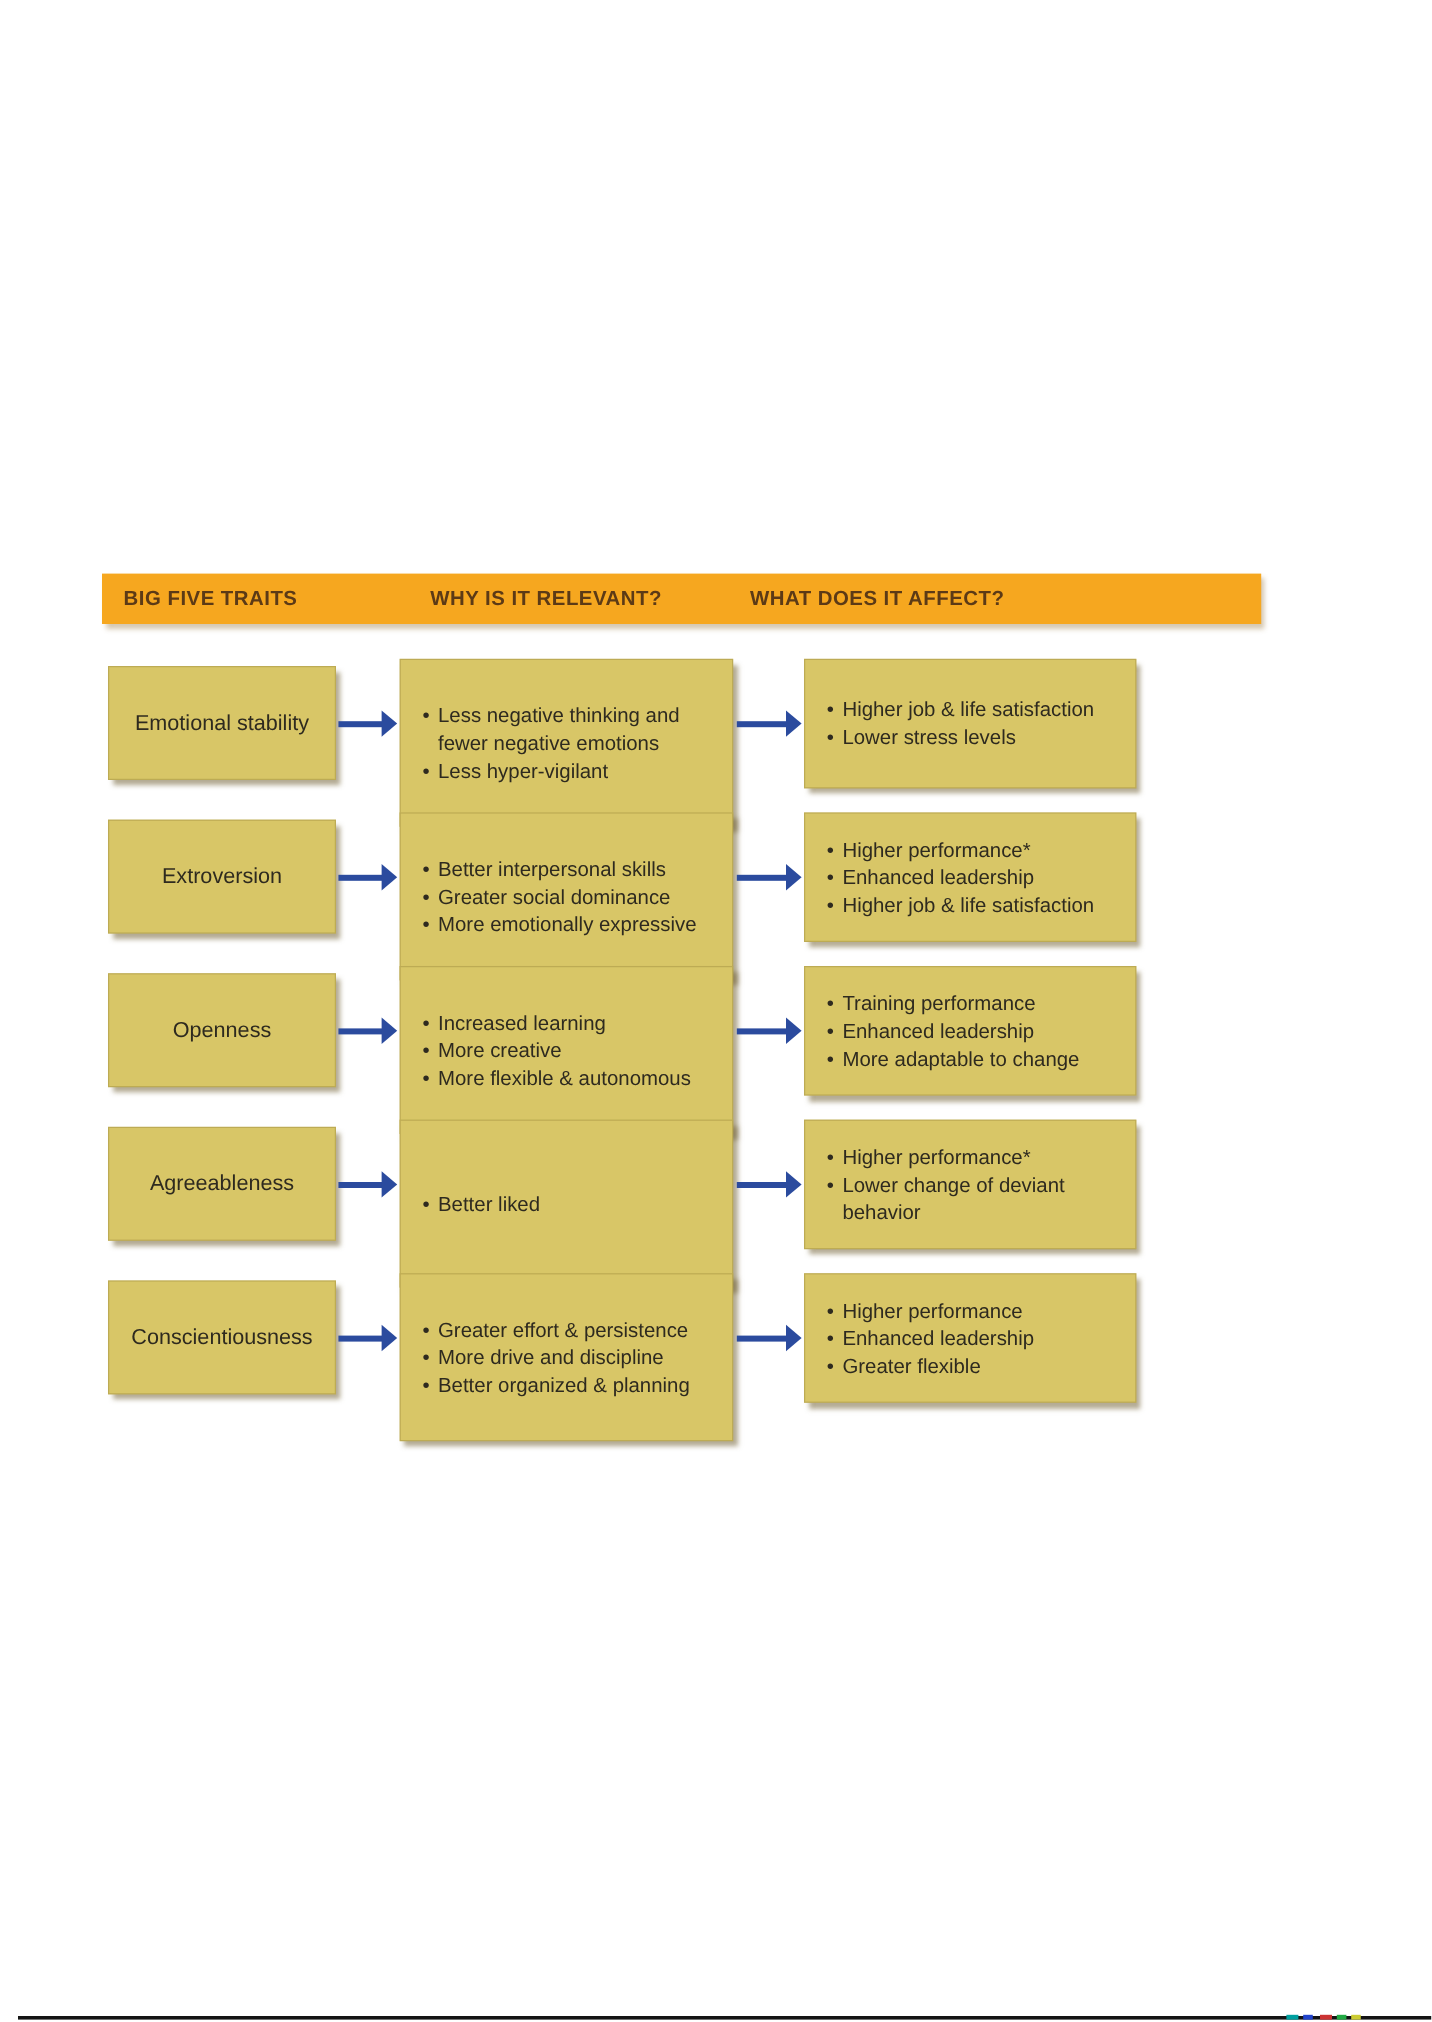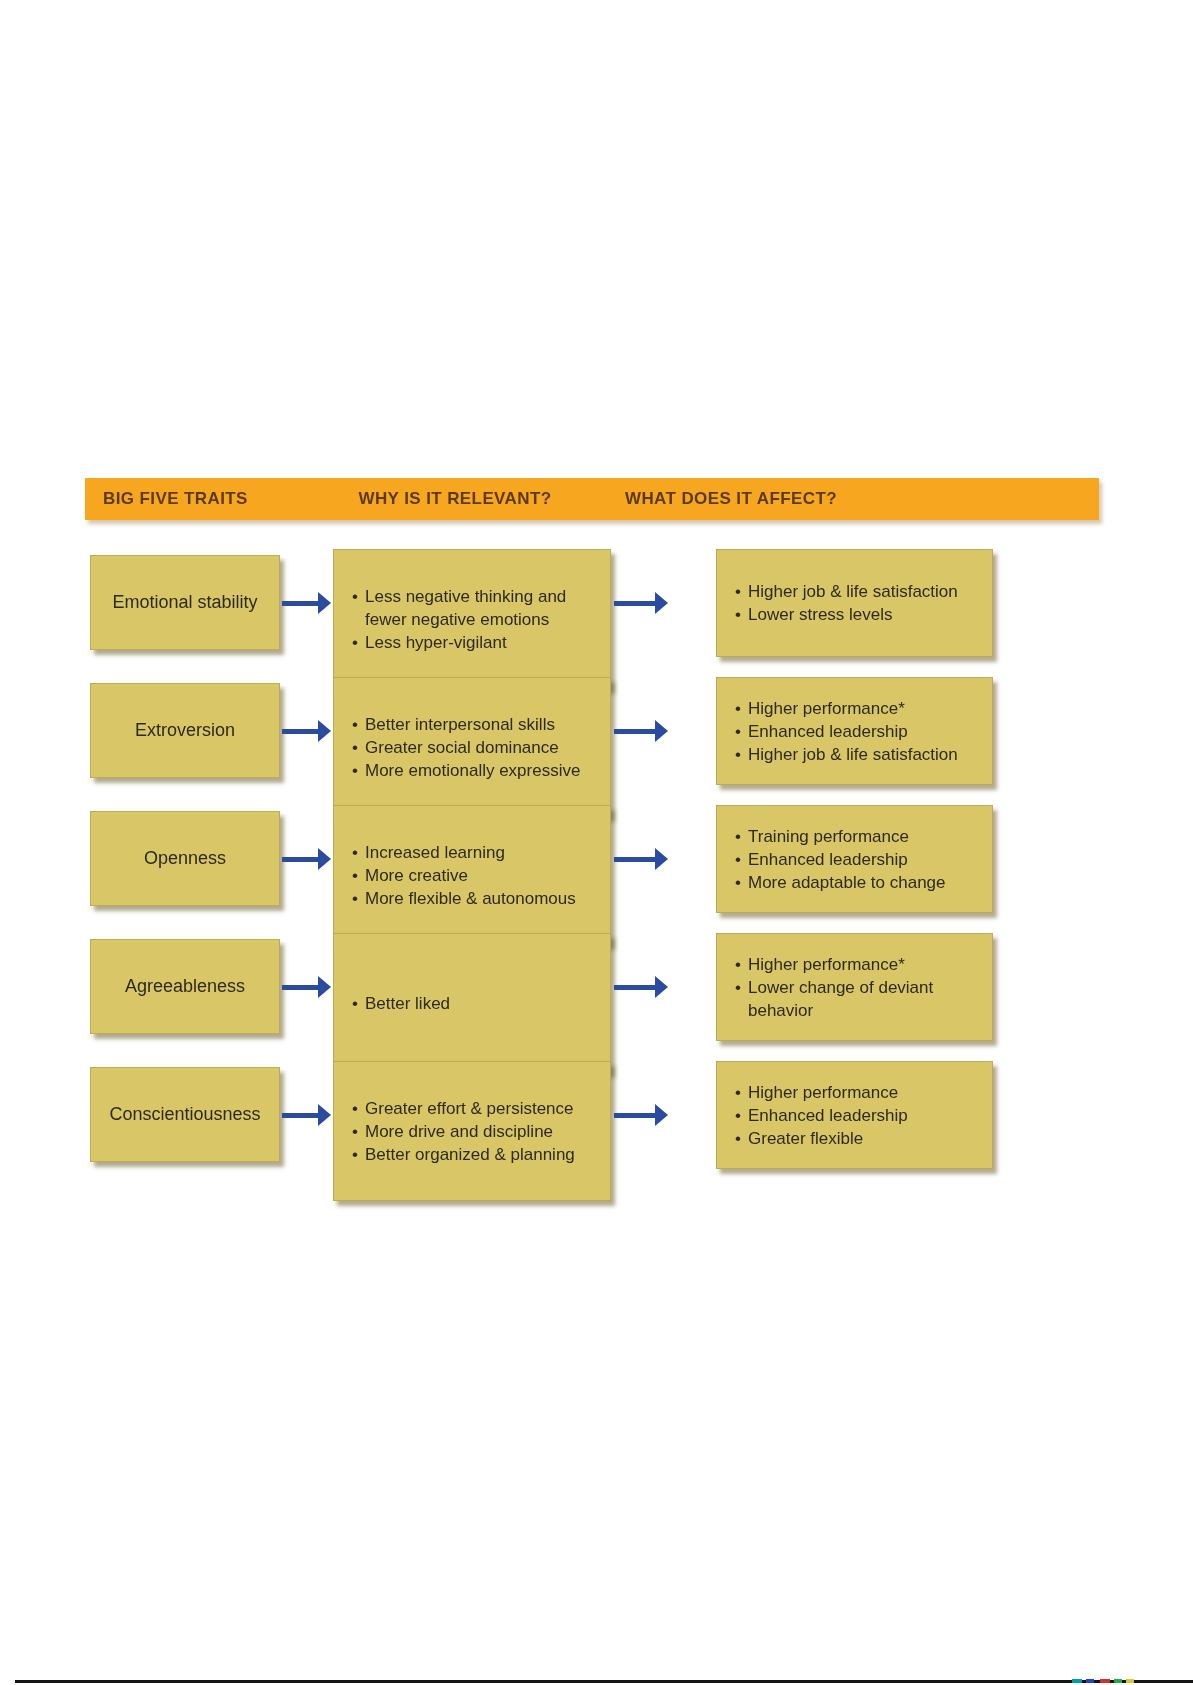--- a/index.html
+++ b/index.html
@@ -8,21 +8,20 @@
     width:1193px;height:1685px;
     background:#ffffff;
     font-family:"Liberation Sans", sans-serif;
     overflow:hidden;
   }
   
   .header-bar{
     position:absolute;left:85px;top:478px;width:966px;height:42px;
     background:var(--header-bg,#F6A71F);
     box-shadow:3px 4px 4px rgba(160,130,80,.45);
-    padding-left:48px;
   }
   .header-bar span{
     position:absolute;top:0;height:42px;line-height:42px;
     font-size:17px;font-weight:bold;letter-spacing:.4px;
     color:var(--header-text,#5C3A16);
     white-space:nowrap;
   }
   .h-col1{left:18px;}
   .h-col2{left:225px;width:290px;text-align:center;}
   .h-col3{left:540px;width:300px;text-align:left;}
@@ -35,21 +34,21 @@
     box-shadow:4px 5px 4px rgba(115,98,55,.55);
     box-sizing:border-box;
     color:var(--body-text,#2E2A1F);
   }
   .trait-box{
     left:90px;top:6px;width:190px;height:95px;
     display:flex;align-items:center;justify-content:center;
     font-size:18px;text-align:center;
   }
   .mid-box{left:333px;top:0;width:278px;height:140px;}
-  .right-box{left:670px;top:0;width:277px;height:108px;margin-left:46px;}
+  .right-box{left:670px;top:0;width:277px;height:108px;}
   .mid-box,.right-box{display:flex;flex-direction:column;justify-content:center;}
   ul.bullets{
     list-style:none;margin:0;padding:4px 8px 4px 18px;
     font-size:17px;line-height:23px;
   }
   ul.bullets li{position:relative;padding-left:13px;}
   ul.bullets li::before{
     content:"\2022";
     position:absolute;left:0;top:0;
     color:var(--body-text,#2E2A1F);

